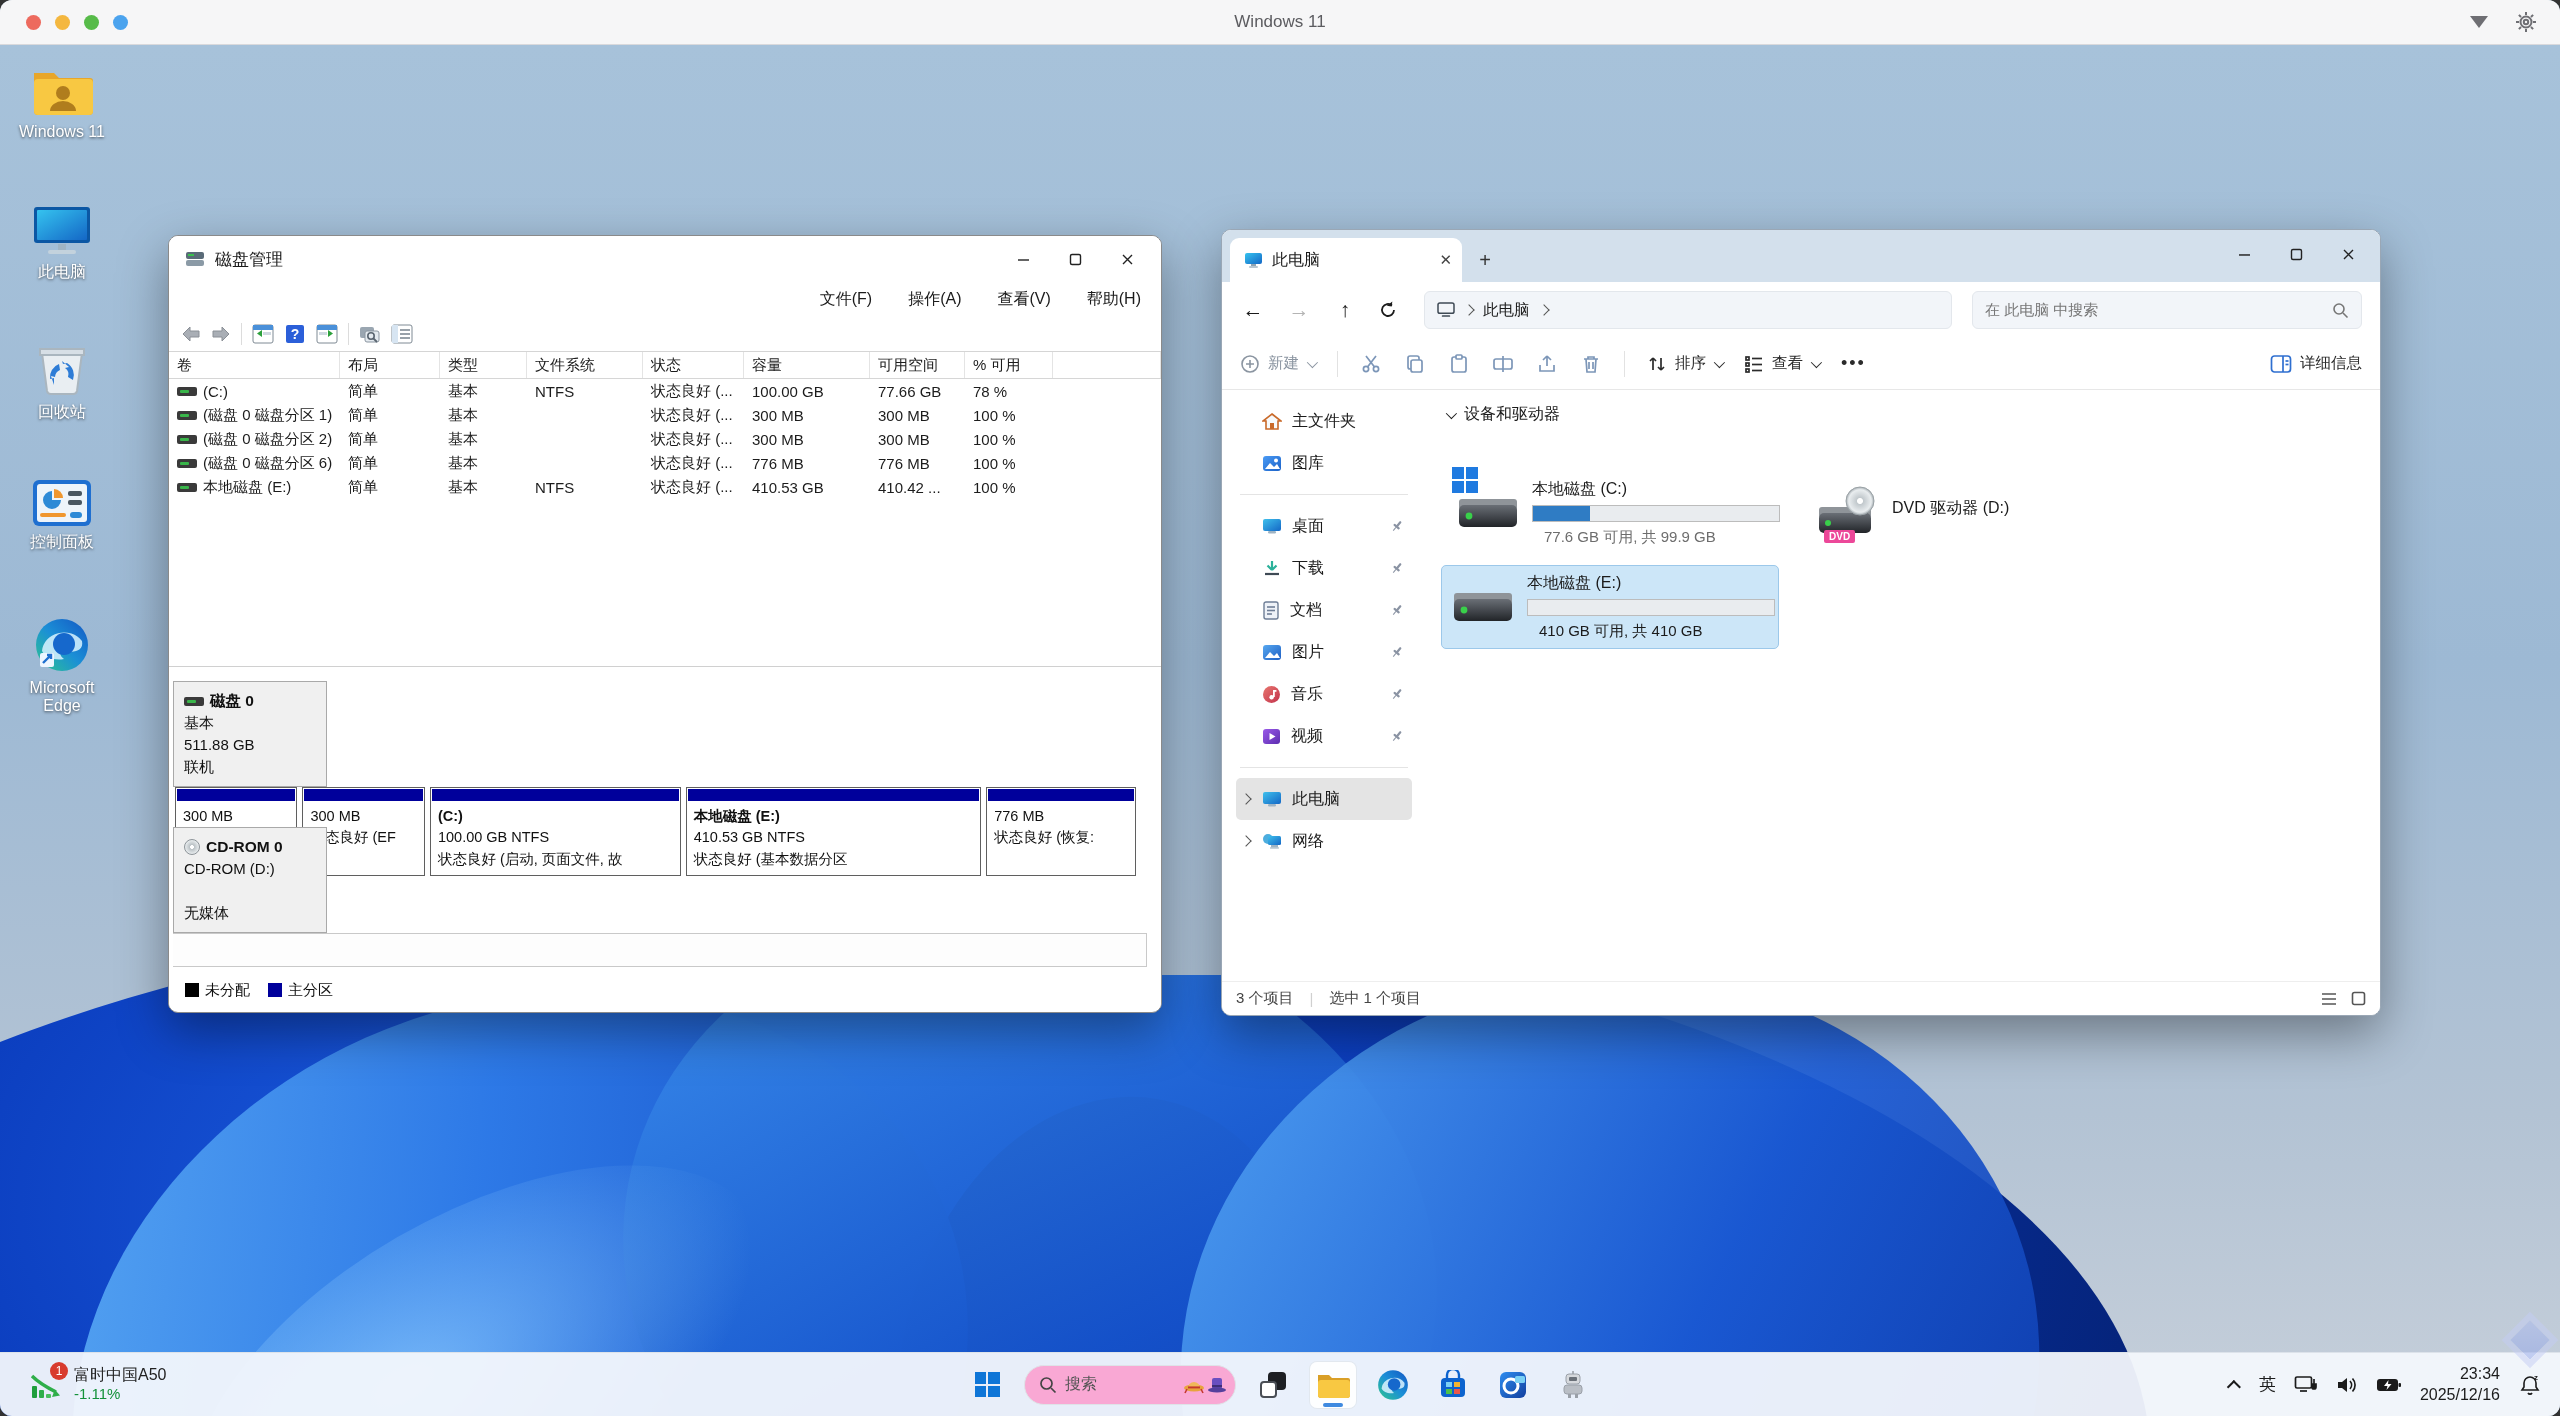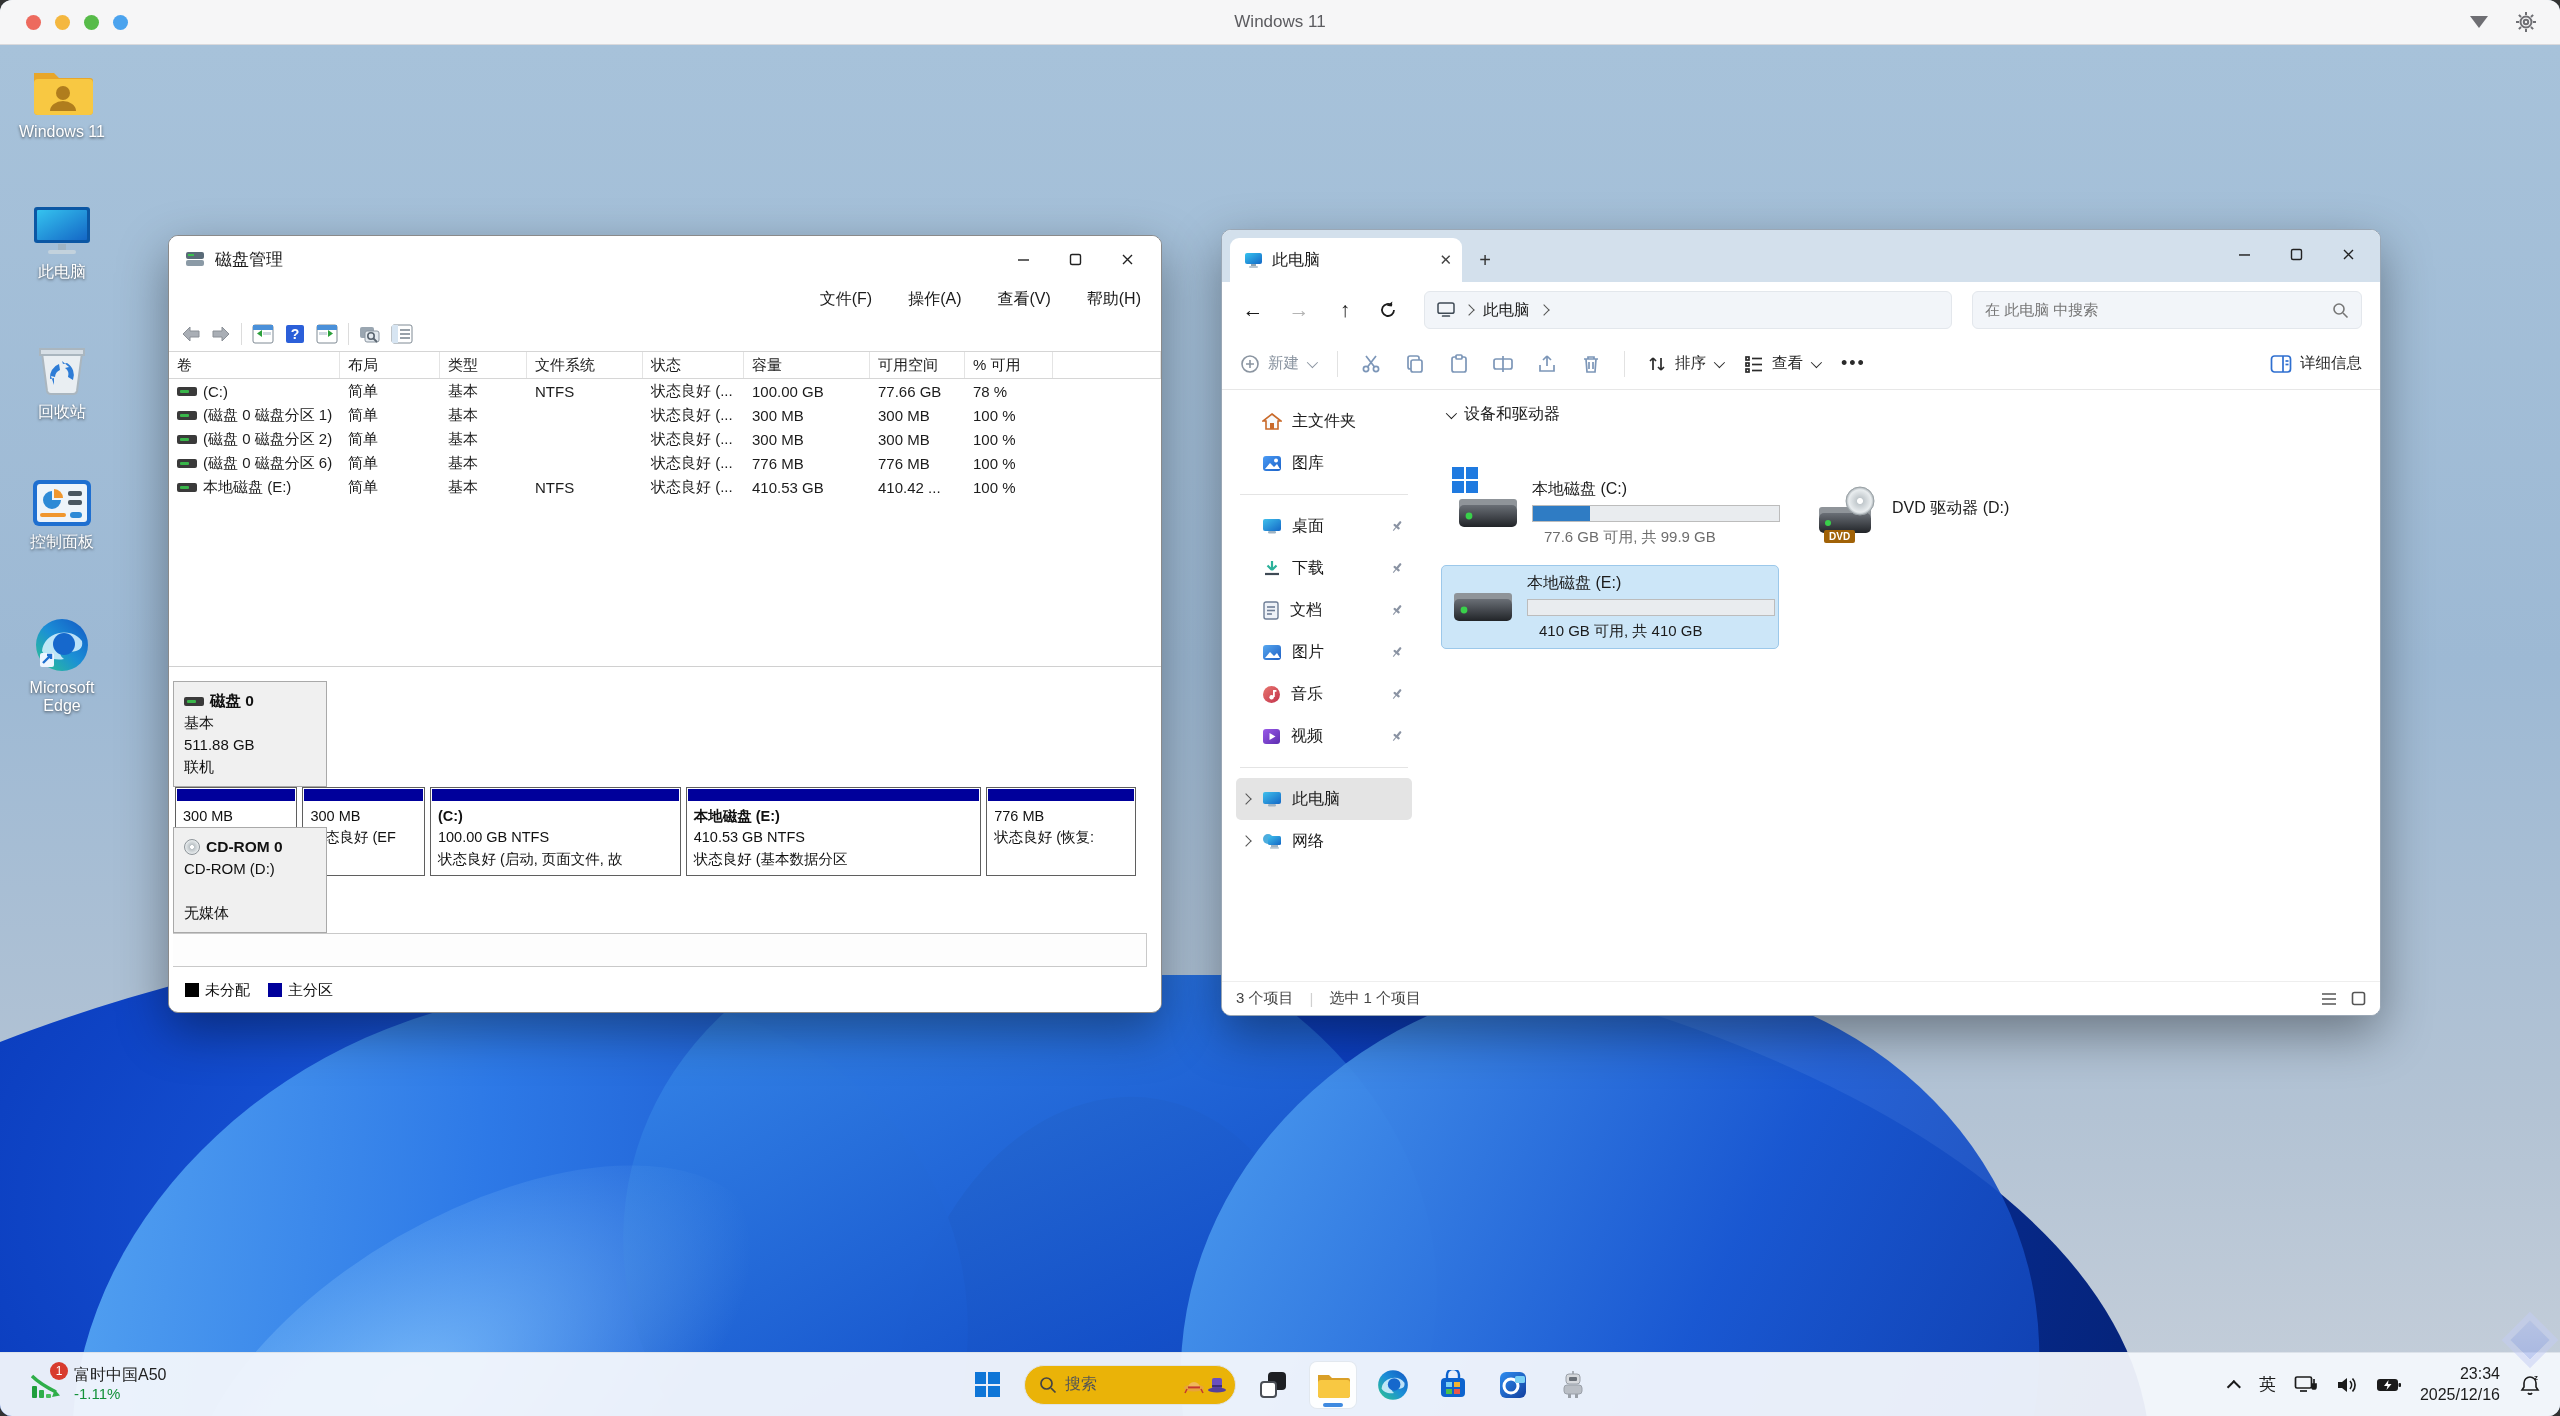--- a/index.html
+++ b/index.html
@@ -116,35 +116,35 @@
   .drive { position:absolute; display:flex; gap:12px; width:338px; padding:7px 9px; border-radius:5px; border:1px solid transparent; }
   .drive.selected { background:#cce6f8; border-color:#9cc8ea; }
   .d-icn { width:64px; height:56px; position:relative; flex:none; }
   .d-col { flex:1; min-width:0; }
   .d-name { font-size:16px; color:#1b1b1b; margin-bottom:5px; white-space:nowrap; }
   .d-bar { width:248px; height:17px; background:#e9ecef; border:1px solid #bcbcbc; margin-bottom:6px; }
   .d-fill { height:100%; background:#2f7cc4; }
   .d-info { font-size:15px; color:#6d6d6d; white-space:nowrap;margin-left:12px; }
   .winlogo { position:absolute; left:-4px; top:-12px; width:26px; height:26px; display:grid; grid-template-columns:1fr 1fr; gap:2px; }
   .winlogo span { background:#1f7ae0; }
-  .dvd-tag { position:absolute; left:8px; bottom:-4px; background:#a16207; color:#fff; font-size:10px; font-weight:bold; padding:1px 5px; border-radius:2px; }
+  .dvd-tag { position:absolute; left:8px; bottom:-4px; background:#ec4899; color:#fff; font-size:10px; font-weight:bold; padding:1px 5px; border-radius:2px; }
   .fx-status { height:34px; border-top:1px solid #eee; display:flex; align-items:center; gap:16px; padding:0 14px; font-size:15px; color:#444; flex:none; background:#fff; }
   .fx-status .right { margin-left:auto; display:flex; gap:14px; align-items:center; }
 
   
   .taskbar { position:absolute; left:0; top:1307px; width:2560px; height:64px; background:rgba(243,247,252,.95); border-top:1px solid #dde3ea; display:flex; align-items:center; z-index:40; }
   .tk-widget { display:flex; align-items:center; gap:10px; margin-left:18px; padding:4px 10px; border-radius:6px; }
   .tkw-txt { line-height:1.25; }
   .tkw-title { font-size:16px; color:#222; }
   .tkw-chg { font-size:15px; color:#14913a; }
   .tk-center { position:absolute; left:50%; transform:translateX(-50%); display:flex; align-items:center; gap:14px; }
   .tk-ic { width:46px; height:46px; display:flex; align-items:center; justify-content:center; border-radius:7px; position:relative; }
   .tk-ic.active { background:rgba(255,255,255,.9); box-shadow:0 0 0 1px #e2e8ef; }
   .tk-ic.active::after { content:""; position:absolute; bottom:1px; left:50%; transform:translateX(-50%); width:20px; height:4px; border-radius:2px; background:#3f8ae0; }
-  .tk-search { width:212px; height:40px; background:#eab308; border:1px solid #dfe3e8; border-radius:20px; display:flex; align-items:center; padding:0 8px 0 14px; gap:8px; font-size:16px; color:#555; }
+  .tk-search { width:212px; height:40px; background:#f9a8d4; border:1px solid #dfe3e8; border-radius:20px; display:flex; align-items:center; padding:0 8px 0 14px; gap:8px; font-size:16px; color:#555; }
   .start-grid { width:25px; height:25px; display:grid; grid-template-columns:1fr 1fr; gap:2px; }
   .start-grid span { background:#0e75d7; }
   .tk-tray { margin-left:auto; display:flex; align-items:center; gap:18px; margin-right:18px; }
   .tray-txt { font-size:17px; color:#1b1b1b; }
   .clock { text-align:right; font-size:16px; color:#1b1b1b; line-height:1.3; }
   .chev-up { width:10px; height:10px; border-left:2px solid #1b1b1b; border-top:2px solid #1b1b1b; transform:rotate(45deg) translateY(3px); }
 
   
   .wm { position:absolute; right:10px; top:1275px; z-index:60; pointer-events:none; opacity:.5; color:#8fa3e8; display:flex; align-items:center; gap:8px; }
   .wm-dia { width:40px; height:40px; background:linear-gradient(135deg,#aebcf0,#8fa3e8); transform:rotate(45deg); border:6px solid #c4cdf4; }

